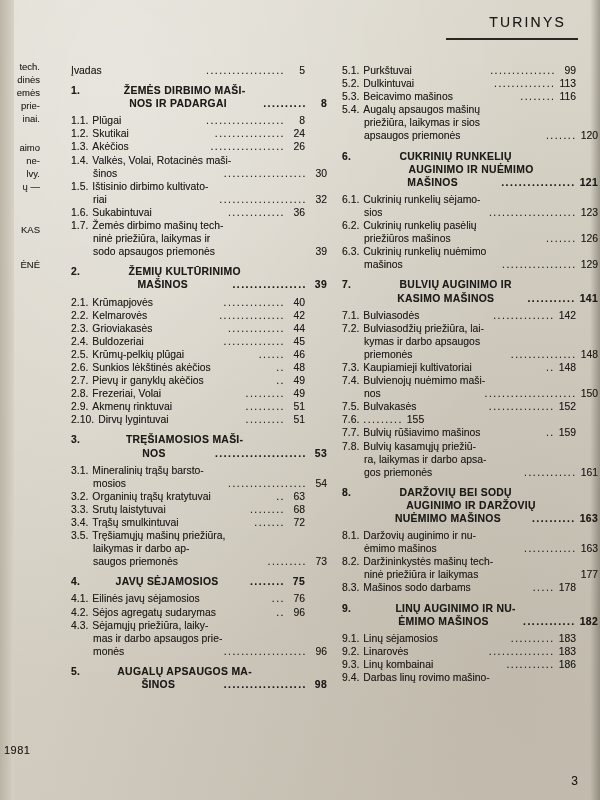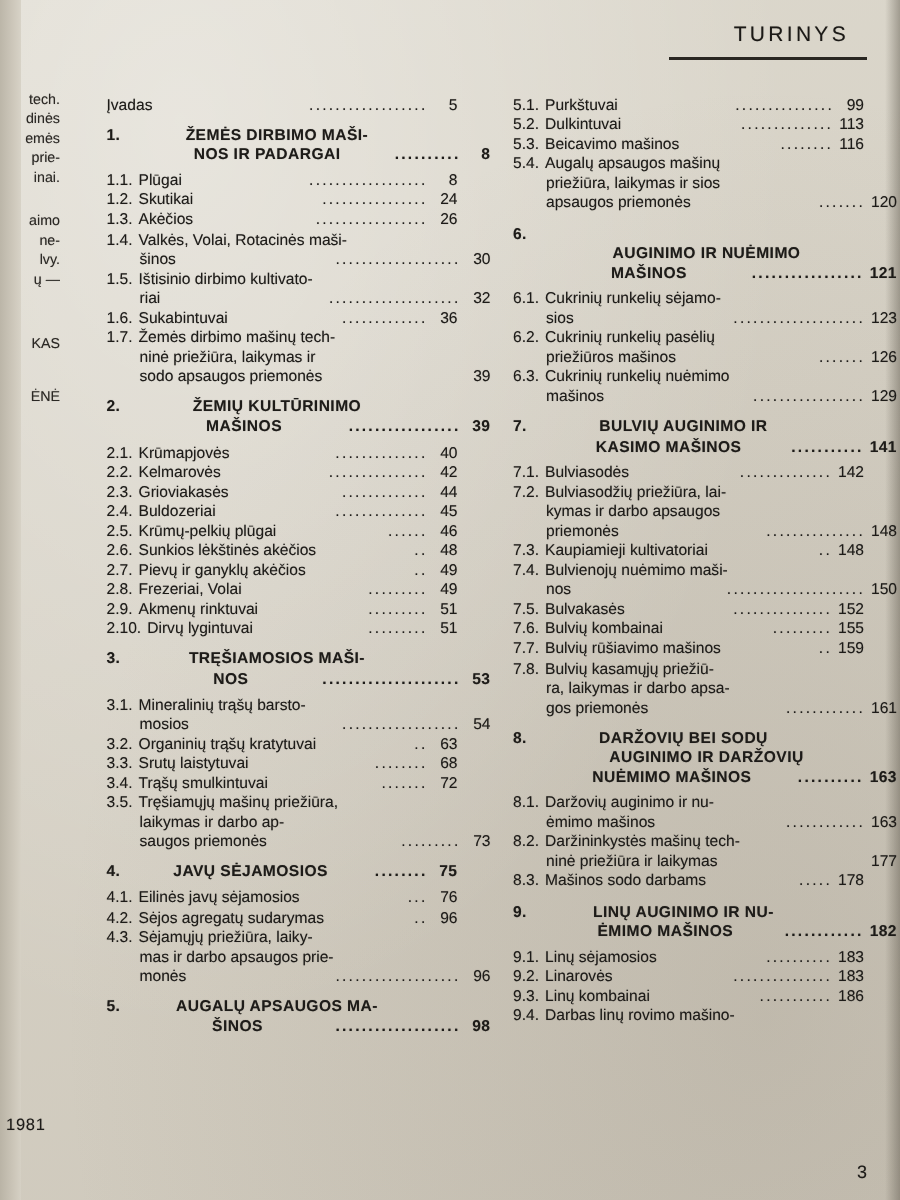--- a/index.html
+++ b/index.html
@@ -456,20 +456,21 @@
           <span class="pg"></span>
         </div>
         <div class="entry cont">
           <span class="txt">apsaugos priemonės</span>
           <span class="dots"> .......</span>
           <span class="pg">120</span>
         </div>
         <div class="spacer"></div>
         <div class="entry sec">
           <span class="num">6.</span>
+          <span class="txt">CUKRINIŲ     RUNKELIŲ</span>
           <span class="pg"></span>
         </div>
         <div class="entry sec cont-sec">
           <span class="txt">AUGINIMO IR NUĖMIMO</span>
           <span class="pg"></span>
         </div>
         <div class="entry sec cont-sec">
           <span class="txt">MAŠINOS</span>
           <span class="dots"> .................</span>
           <span class="pg">121</span>
@@ -554,21 +555,20 @@
           <span class="pg">150</span>
         </div>
         <div class="entry">
           <span class="num">7.5.</span>
           <span class="txt">Bulvakasės</span>
           <span class="dots"> ...............</span>
           <span class="pg">152</span>
         </div>
         <div class="entry">
           <span class="num">7.6.</span>
-          <span class="txt">Bulvių kombainai</span>
           <span class="dots"> .........</span>
           <span class="pg">155</span>
         </div>
         <div class="entry">
           <span class="num">7.7.</span>
           <span class="txt">Bulvių rūšiavimo mašinos</span>
           <span class="dots"> ..</span>
           <span class="pg">159</span>
         </div>
         <div class="entry">

